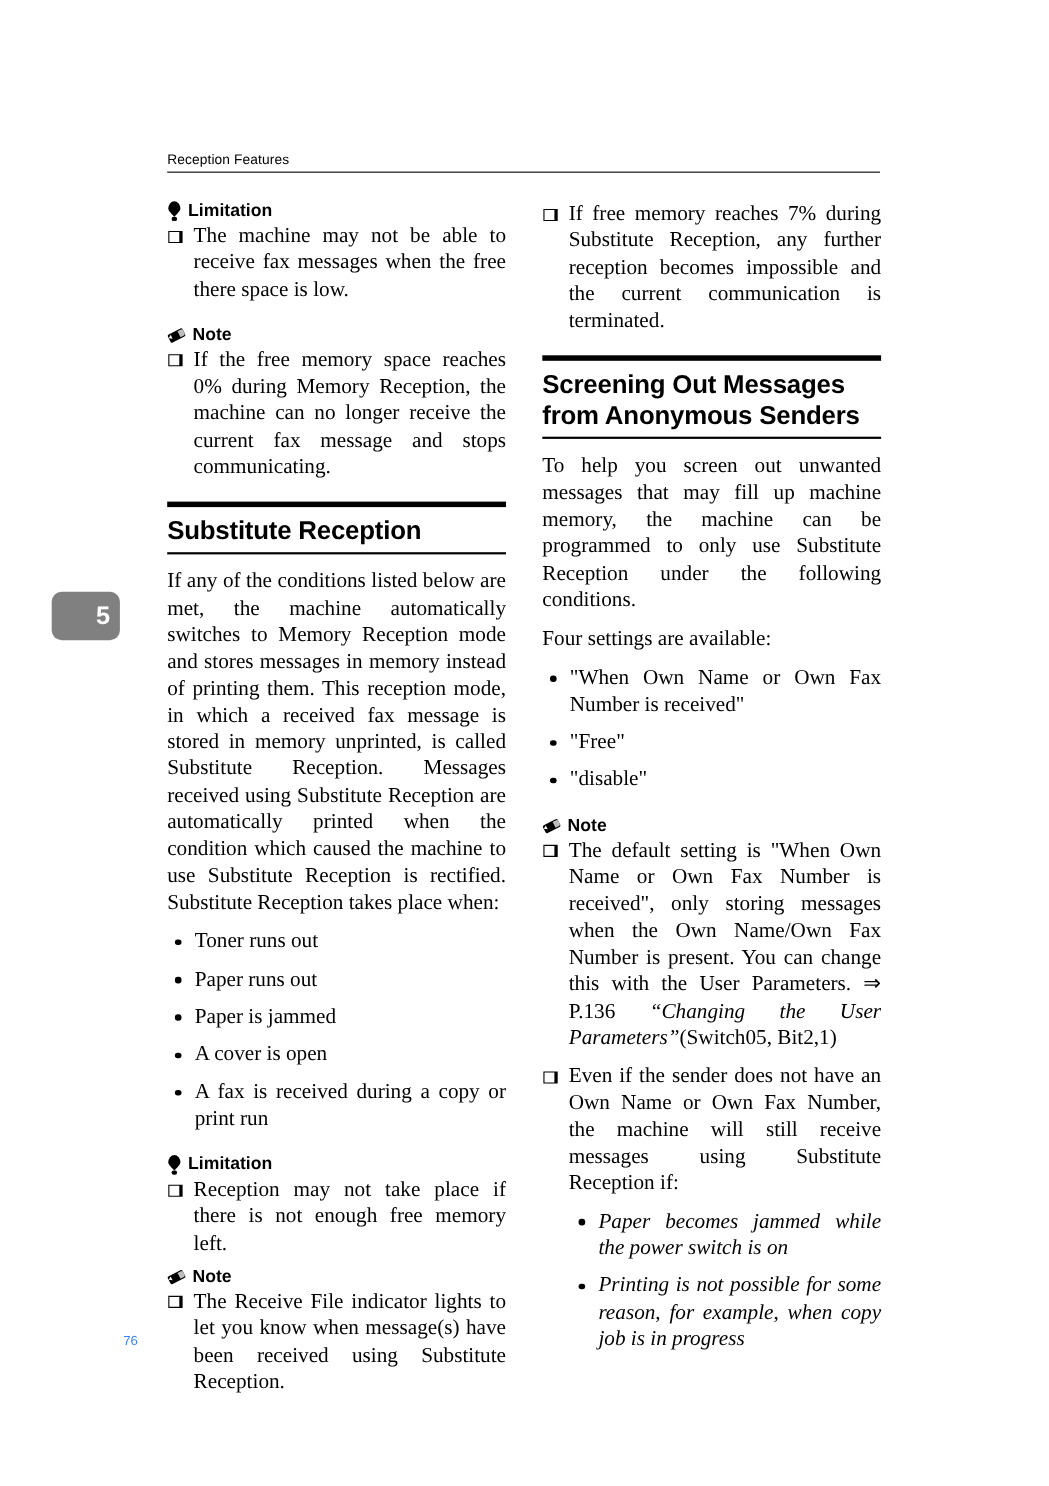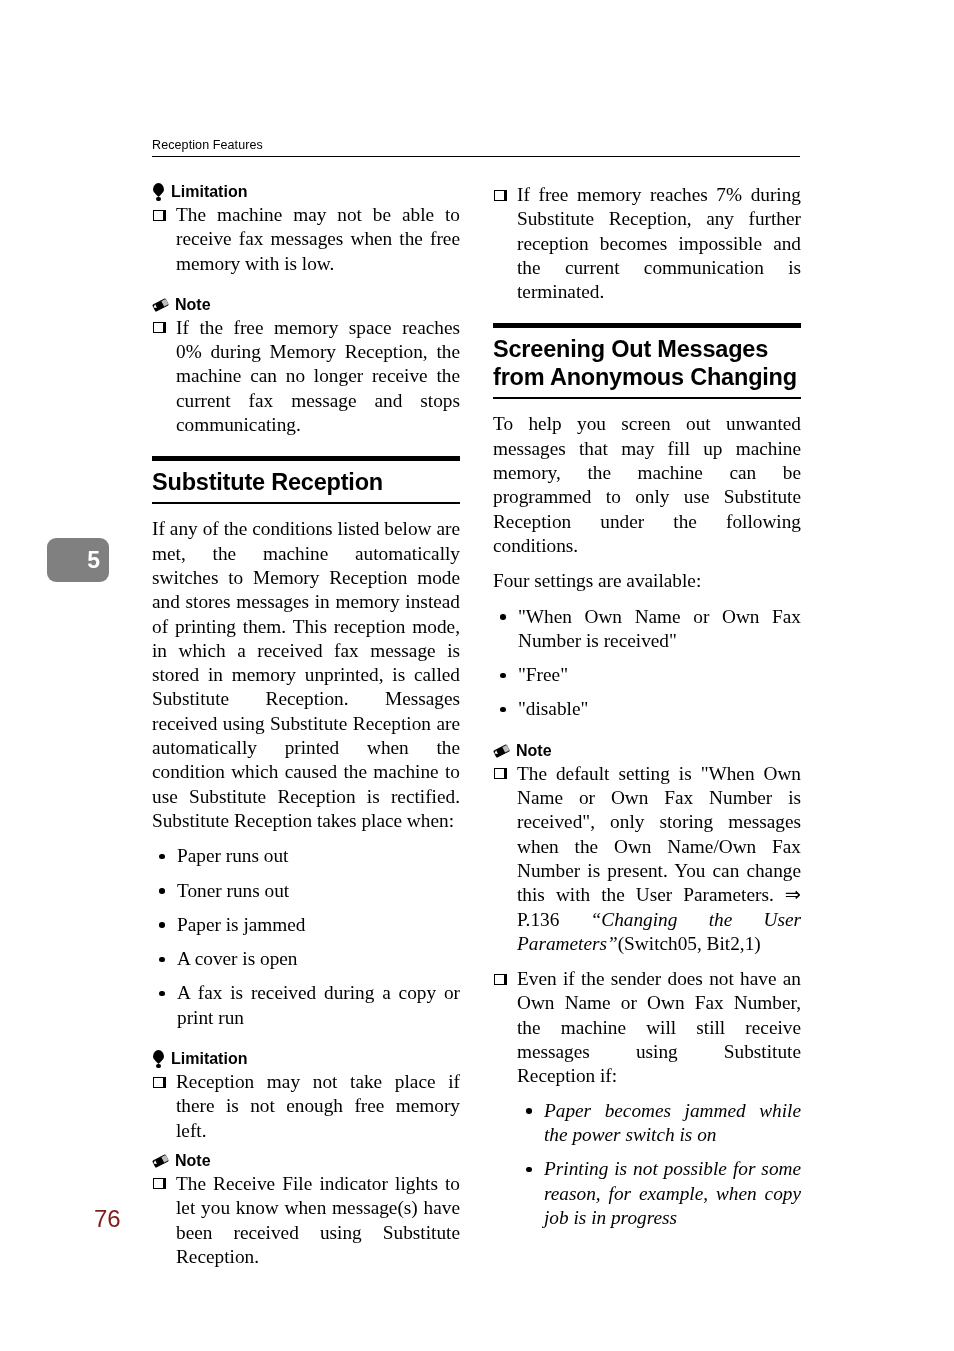--- a/index.html
+++ b/index.html
@@ -254,26 +254,26 @@
 
   .spacer-lg { height: 19px; }
   .spacer-md { height: 13px; }
   .spacer-sm { height: 9px; }
 
   em.ital { font-style: italic; }
 
   
   .folio {
     position: absolute;
-    left: 94px;
+    left: 112px;
     top: 1208px;
     font-family: "Liberation Sans", sans-serif;
-    font-size: 24px;
+    font-size: 12px;
     line-height: 22px;
-    color: #7f1d1d;
+    color: #3b82f6;
   }
 </style>
 </head>
 <body>
 
 <div class="page">
 
   <div class="running-head">
     <span class="rh-text">Reception Features</span>
     <div class="rh-rule"></div>
@@ -289,21 +289,21 @@
       <div class="admon-label">
         <span class="icon-limitation">
           <span class="bulb"></span>
             <span class="dot"></span>
         </span>
         <span class="lbl-text">Limitation</span>
       </div>
       <ul class="sq-list">
         <li>
           <span class="sq"></span>
-          <span>The machine may not be able to receive fax messages when the free memory with is low.</span>
+          <span>The machine may not be able to receive fax messages when the free there space is low.</span>
         </li>
       </ul>
     </div>
 
     <div class="spacer-sm"></div>
 
     <div class="blk">
       <div class="admon-label">
         <span class="icon-note">
             <span class="shaft"></span>
@@ -326,25 +326,25 @@
       <div class="rule-thin"></div>
     </div>
 
     <div class="spacer-md"></div>
 
     <p class="body">If any of the conditions listed below are met, the machine automatically switches to Memory Reception mode and stores messages in memory instead of printing them. This reception mode, in which a received fax message is stored in memory unprinted, is called Substitute Reception. Messages received using Substitute Reception are automatically printed when the condition which caused the machine to use Substitute Reception is rectified. Substitute Reception takes place when:</p>
 
     <ul class="dot-list">
       <li>
         <span class="bt"></span>
+        <span>Toner runs out</span>
+      </li>
+      <li>
+        <span class="bt"></span>
         <span>Paper runs out</span>
-      </li>
-      <li>
-        <span class="bt"></span>
-        <span>Toner runs out</span>
       </li>
       <li>
         <span class="bt"></span>
         <span>Paper is jammed</span>
       </li>
       <li>
         <span class="bt"></span>
         <span>A cover is open</span>
       </li>
       <li>
@@ -396,21 +396,21 @@
       <li>
         <span class="sq"></span>
         <span>If free memory reaches 7% during Substitute Reception, any further reception becomes impossible and the current communication is terminated.</span>
       </li>
     </ul>
 
     <div class="spacer-lg"></div>
 
     <div class="section">
       <div class="rule-thick"></div>
-      <h2 class="sec-title">Screening Out Messages from Anonymous Changing</h2>
+      <h2 class="sec-title">Screening Out Messages from Anonymous Senders</h2>
       <div class="rule-thin"></div>
     </div>
 
     <div class="spacer-md"></div>
 
     <p class="body">To help you screen out unwanted messages that may fill up machine memory, the machine can be programmed to only use Substitute Reception under the following conditions.</p>
 
     <p class="body">Four settings are available:</p>
 
     <ul class="dot-list">

